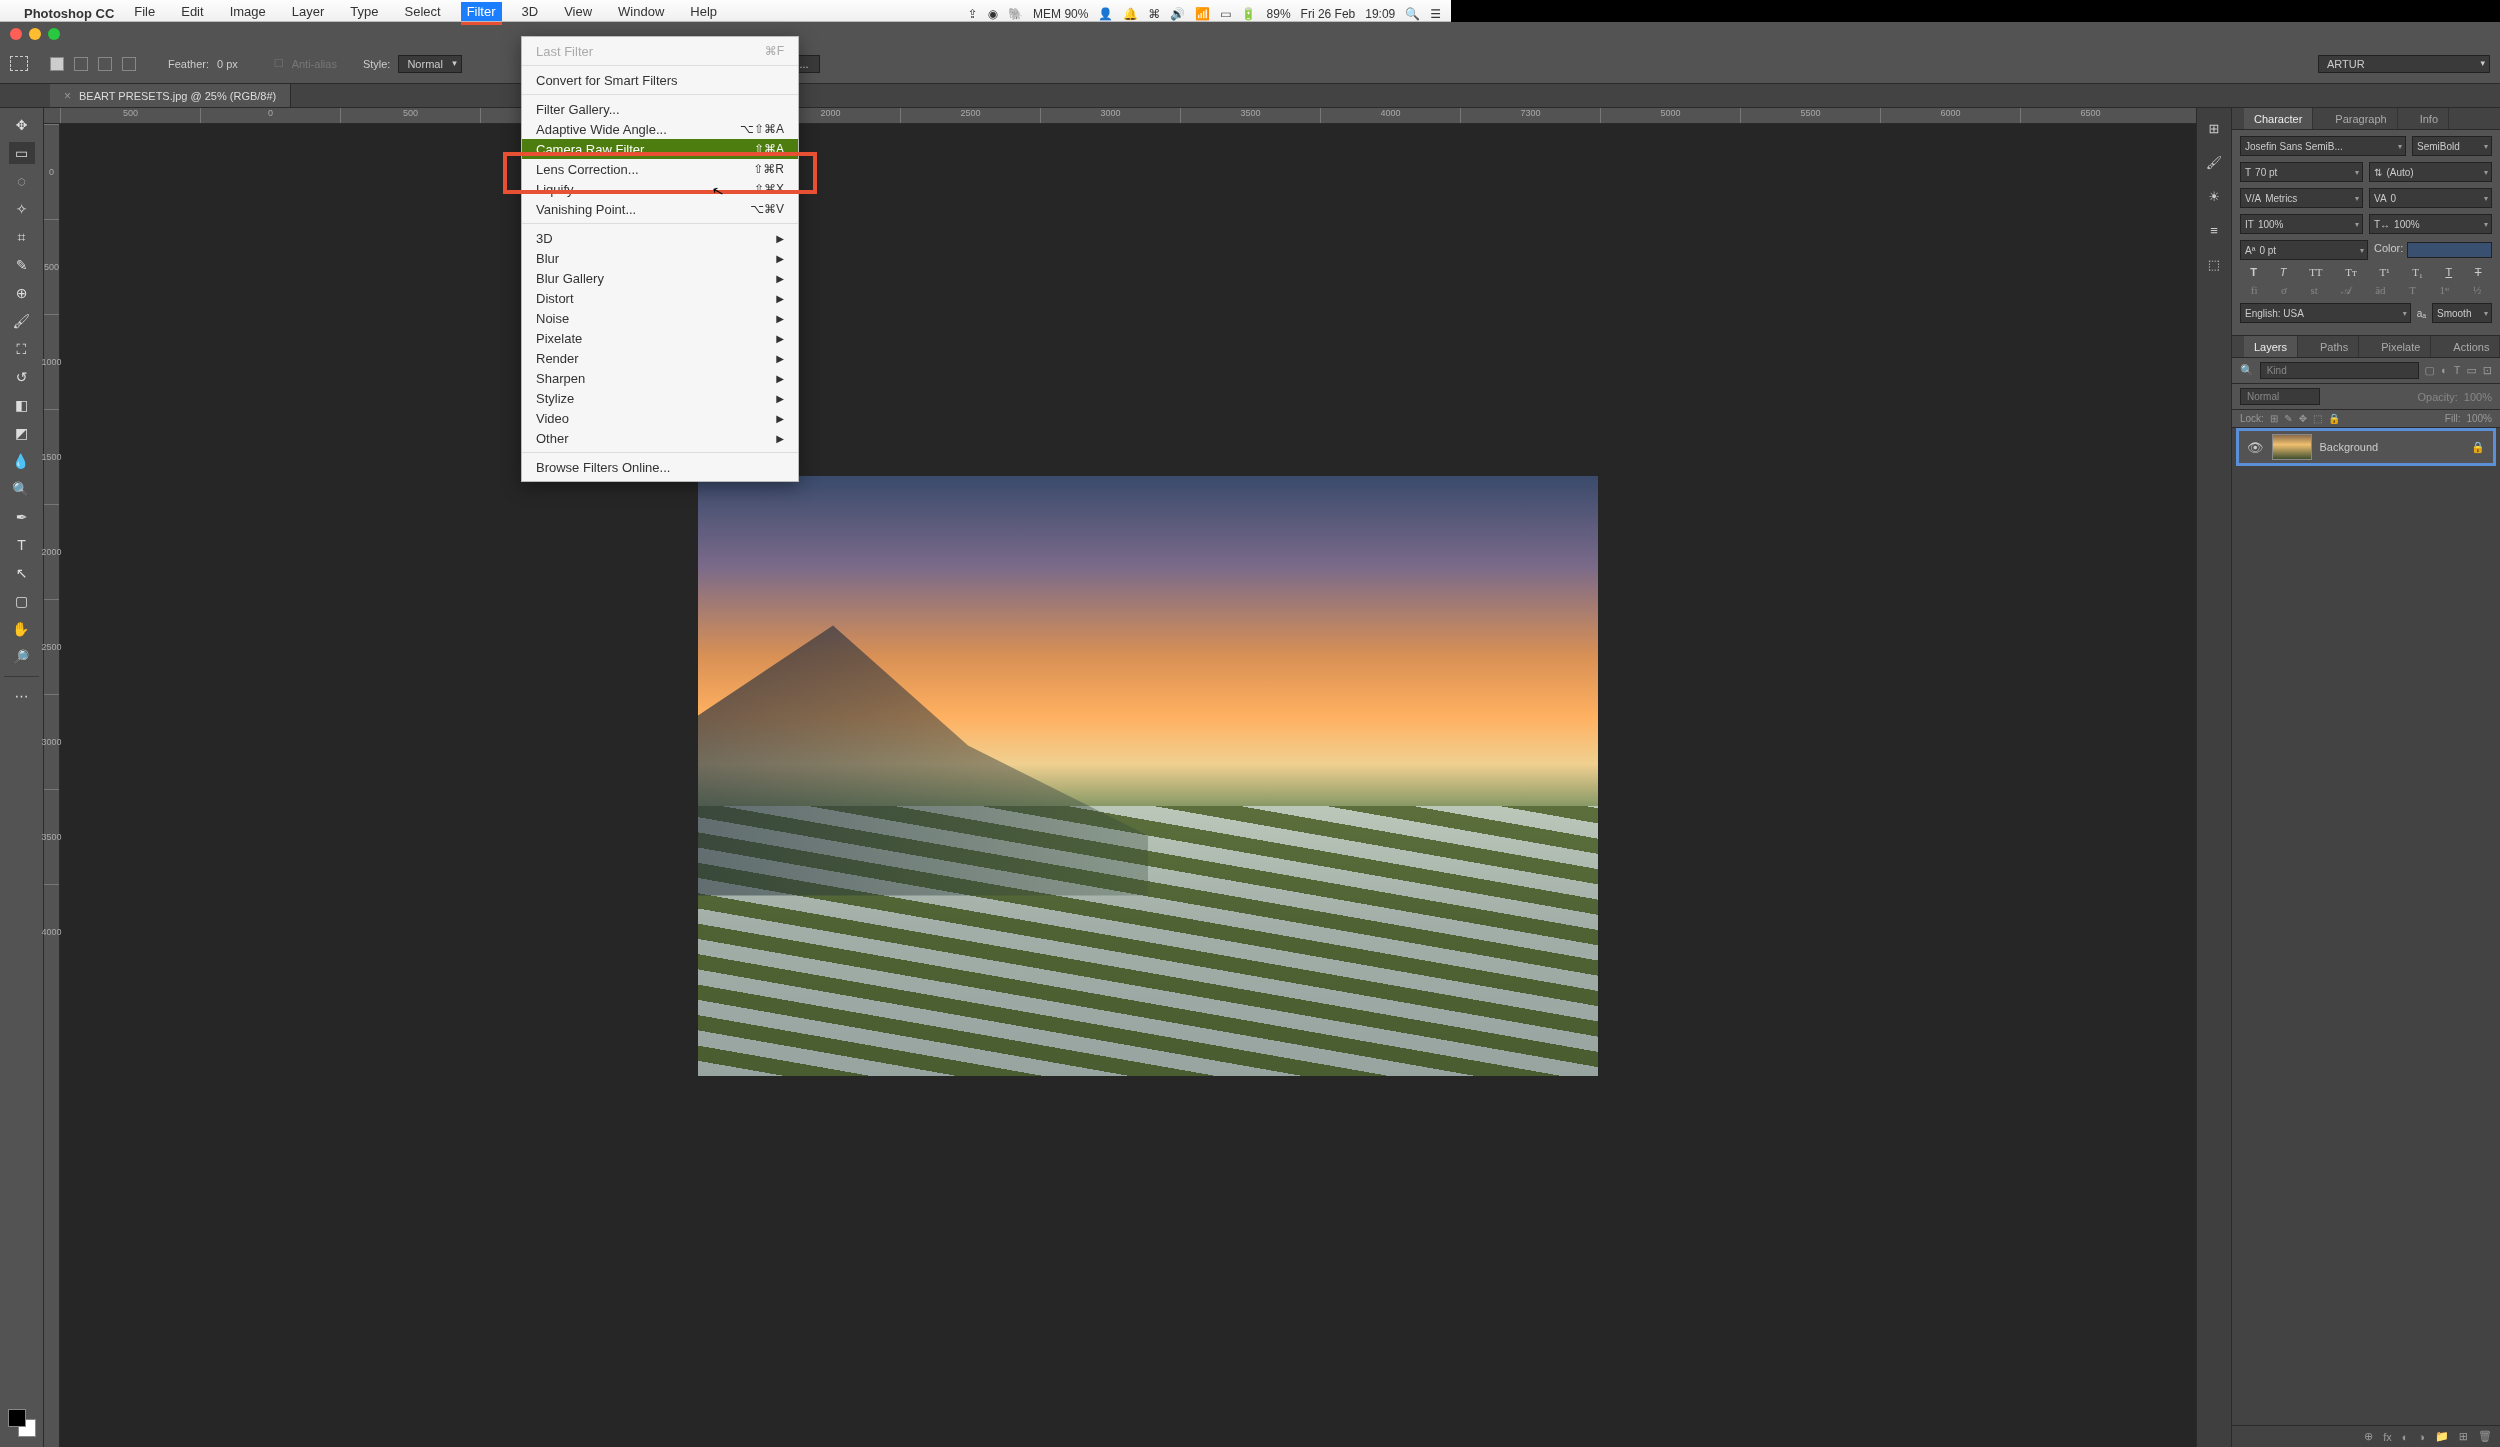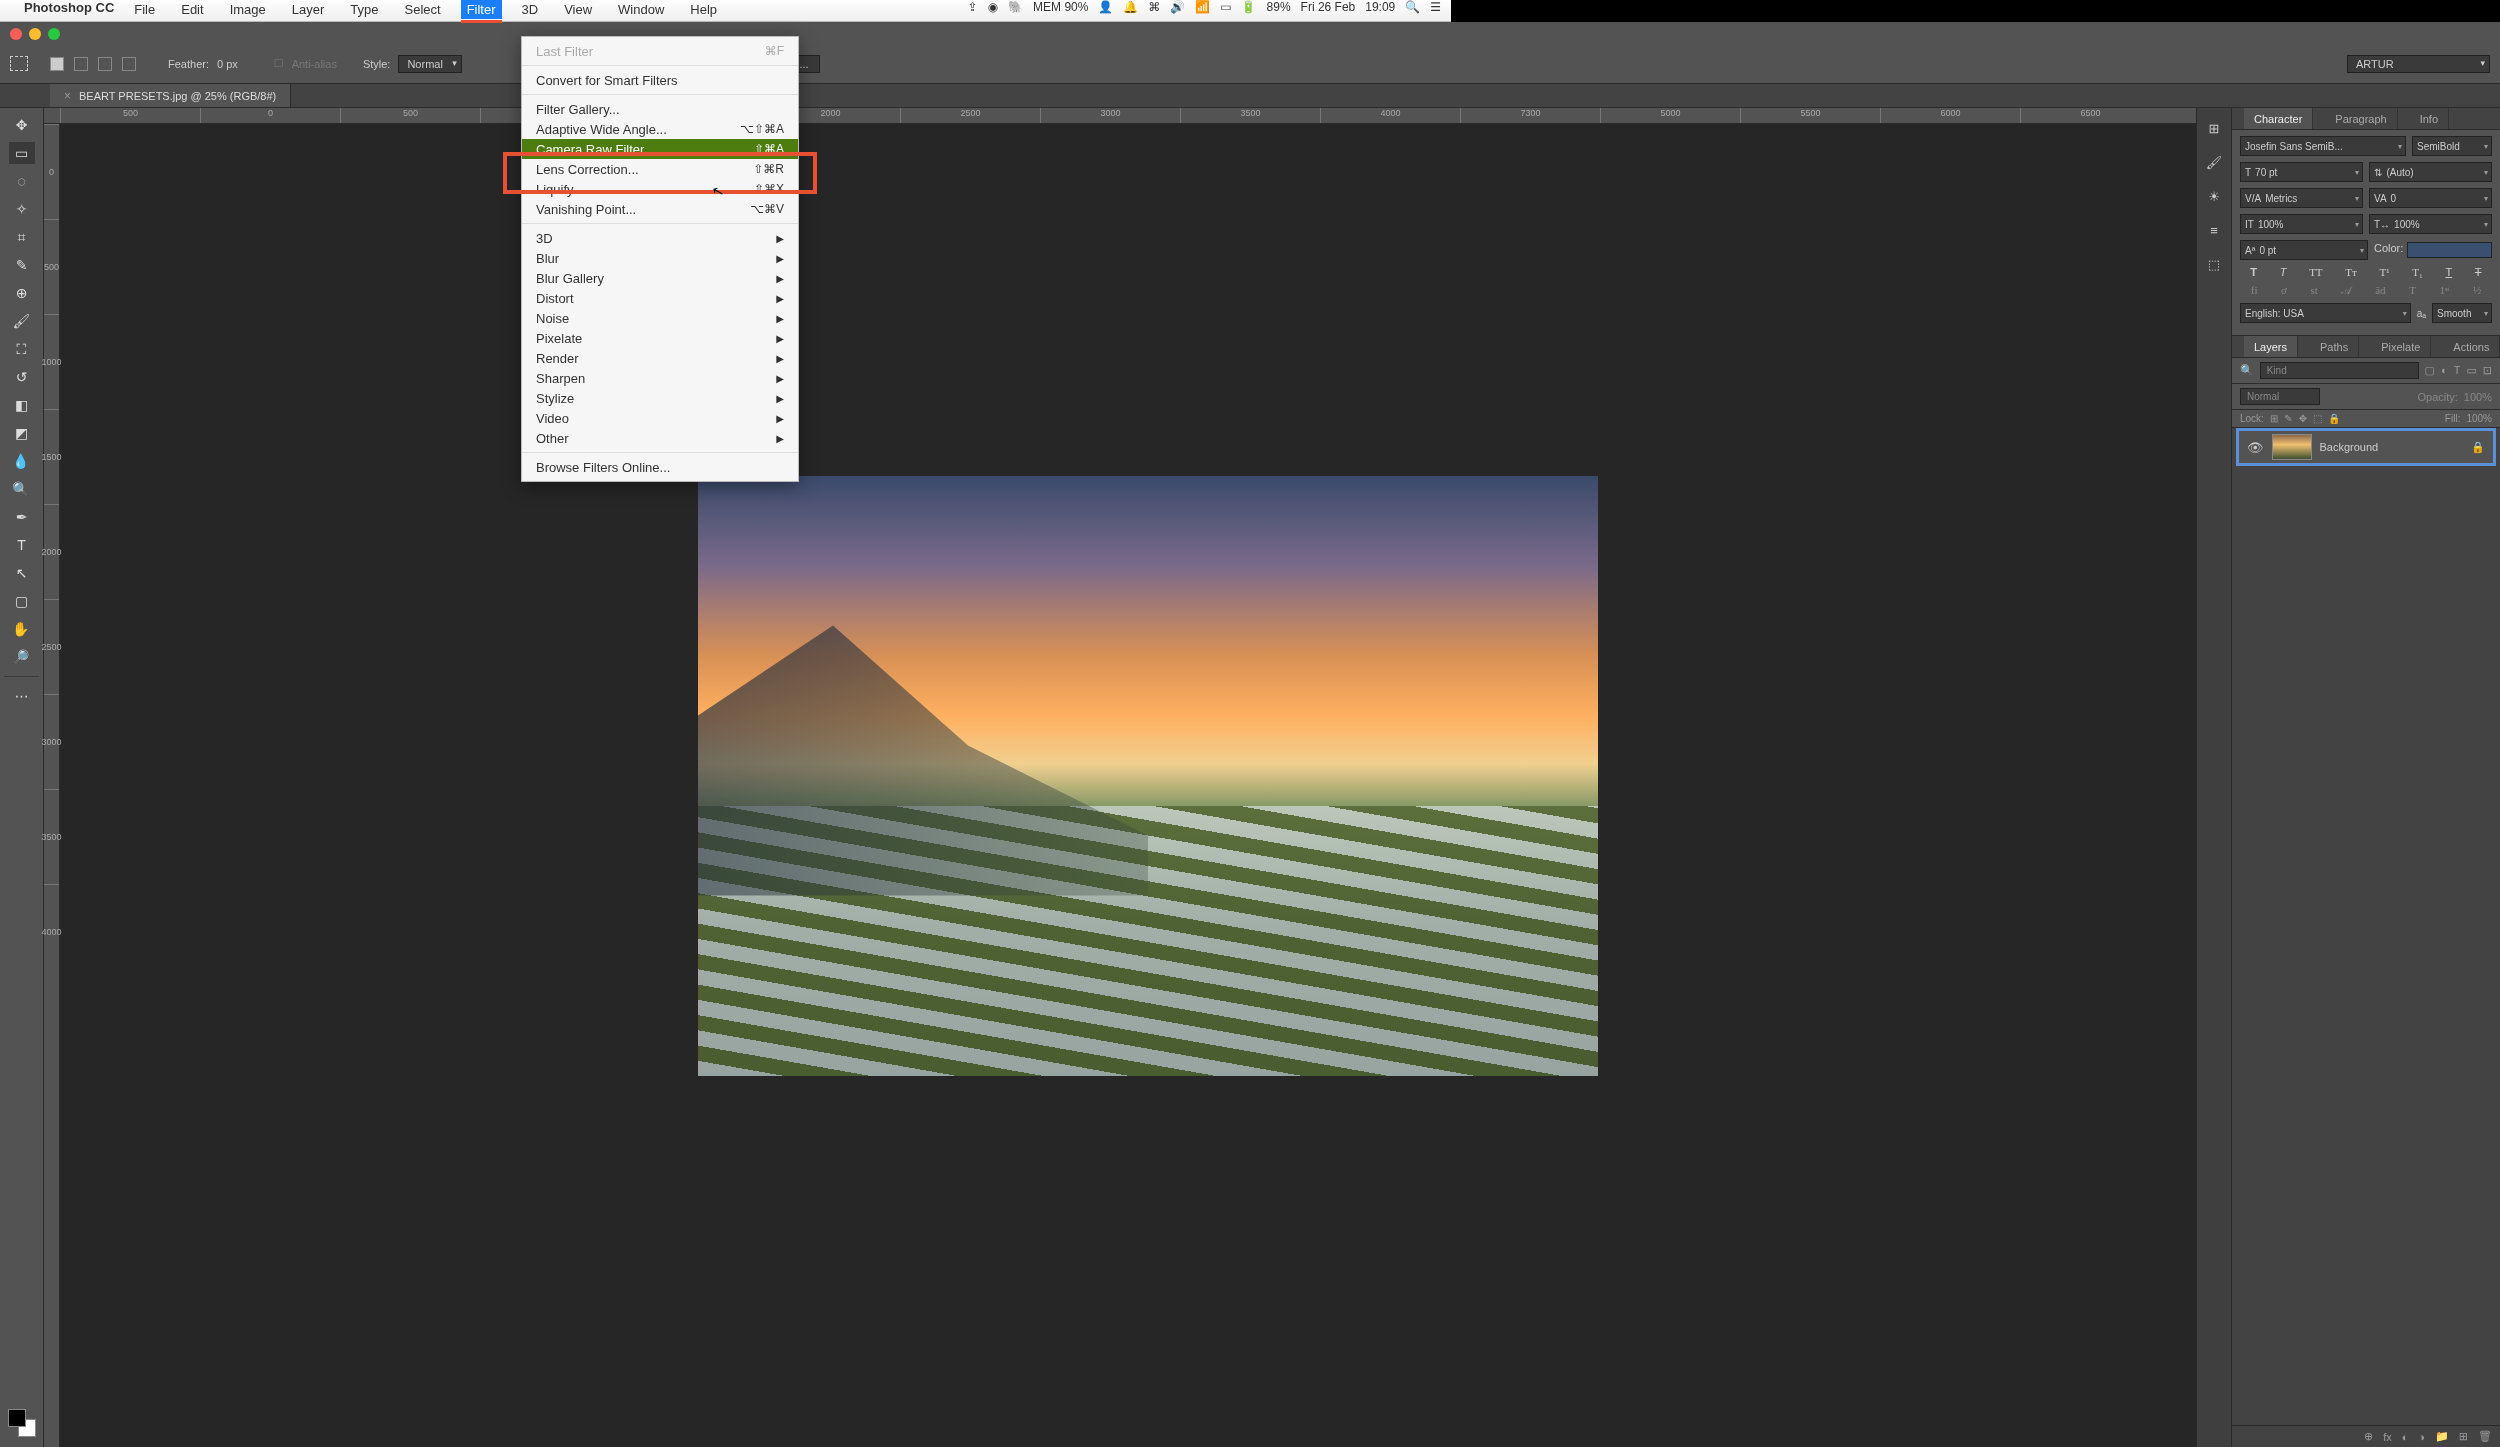--- a/index.html
+++ b/index.html
@@ -1,19 +1,19 @@
 <!DOCTYPE html>
 <html><head>
 <meta charset="utf-8">
 <style>
 * { margin: 0; padding: 0; box-sizing: border-box; font-family: -apple-system, "Helvetica Neue", Arial, sans-serif; }
 body { background: #000; width: 1451px; height: 840px; overflow: hidden; color: #ccc; font-size: 12px; }
 
 
-.mac-menubar { height: 22px; background: linear-gradient(#fdfdfd,#f0f0f0); display: flex; align-items: flex-start; padding: 0 10px; color: #333; font-size: 13px; border-bottom: 1px solid #bbb; position: relative; z-index: 1000; }
+.mac-menubar { height: 22px; background: linear-gradient(#fdfdfd,#f0f0f0); display: flex; align-items: flex-end; padding: 0 10px; color: #333; font-size: 13px; border-bottom: 1px solid #bbb; position: relative; z-index: 1000; }
 .mac-menubar .apple { font-size: 14px; margin-right: 14px; }
 .mac-menubar .app-name { font-weight: 600; margin-right: 14px; }
 .mac-menubar .menu-item { margin-right: 14px; padding: 2px 6px; cursor: default; }
 .mac-menubar .menu-item.active { background: #1b7eff; color: #fff; position: relative; }
 .mac-menubar .menu-item.active::after { content:""; position:absolute; left:0; right:0; bottom:-4px; height:3px; background:#e85033; }
 .mac-menubar .right { margin-left: auto; display: flex; align-items: center; gap: 10px; }
 .mac-menubar .right span { font-size: 12px; }
 
 
 .window { position: absolute; top: 22px; left: 0; right: 0; bottom: 0; background: #535353; display: flex; flex-direction: column; }
@@ -22,21 +22,21 @@
 .traffic .close { background: #ff5f57; } .traffic .min { background: #febc2e; } .traffic .max { background: #28c840; }
 
 
 .options-bar { height: 40px; margin-top: 22px; background: #535353; border-bottom: 1px solid #2a2a2a; display: flex; align-items: center; padding: 0 10px; gap: 8px; font-size: 11px; color: #ccc; }
 .options-bar .sel-icon { width: 18px; height: 15px; border: 1px dashed #ccc; }
 .options-bar .box { width:14px; height:14px; border:1px solid #888; display:inline-block; margin-right:2px;}
 .options-bar .box.filled { background:#ccc; }
 .options-bar .dropdown { background:#3a3a3a; border:1px solid #222; padding:2px 18px 2px 8px; color:#ccc; position:relative; font-size:11px;}
 .options-bar .dropdown::after{content:"▾"; position:absolute; right:4px; top:2px; font-size:9px;}
 .options-bar .btn { background:#3a3a3a; border:1px solid #222; padding:2px 10px; color:#ccc; font-size:11px;}
-.options-bar .right-drop { margin-left:auto; width:143px;}
+.options-bar .right-drop { margin-left:auto; width:172px;}
 
 
 .doc-tabs { height: 24px; background:#434343; border-bottom:1px solid #2a2a2a; display:flex; align-items:center; padding-left:50px;}
 .doc-tab { background:#535353; padding:0 14px; height:100%; display:flex; align-items:center; font-size:11px; color:#ddd; gap:8px; border-right:1px solid #2a2a2a;}
 .doc-tab .x { color:#999; font-size:12px;}
 
 
 .main { flex:1; display:flex; min-height:0; }
 
 

